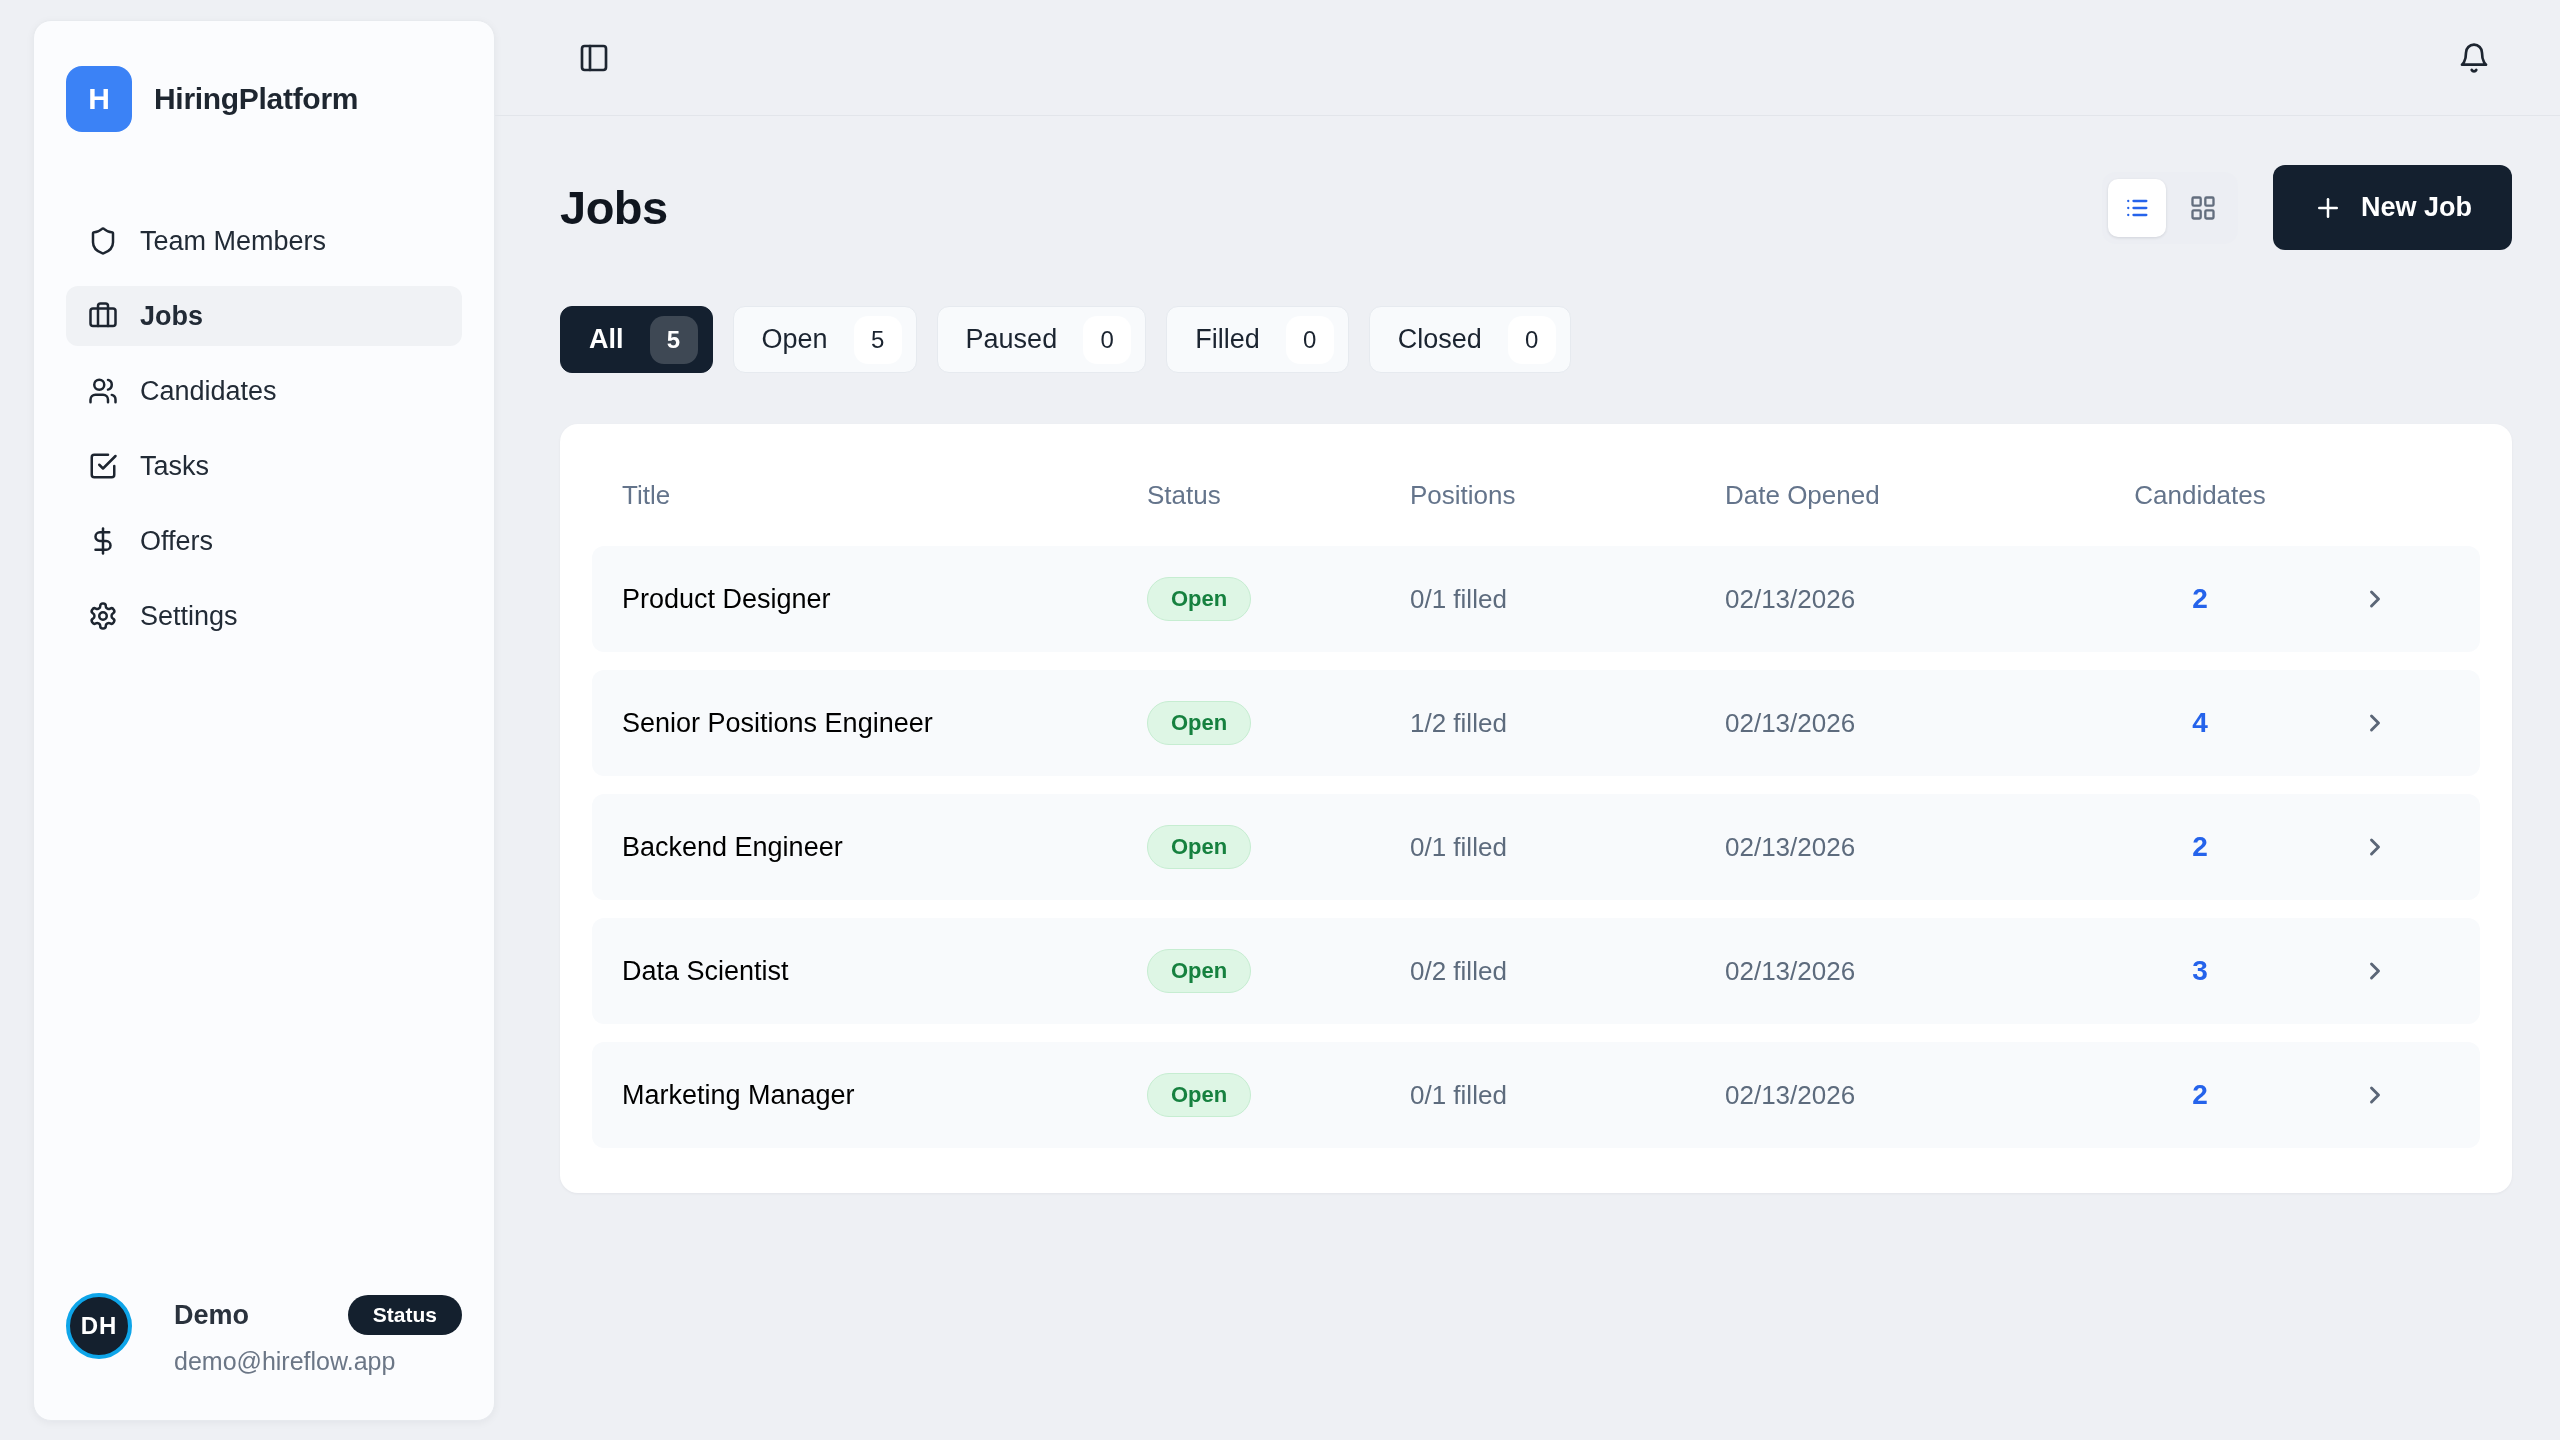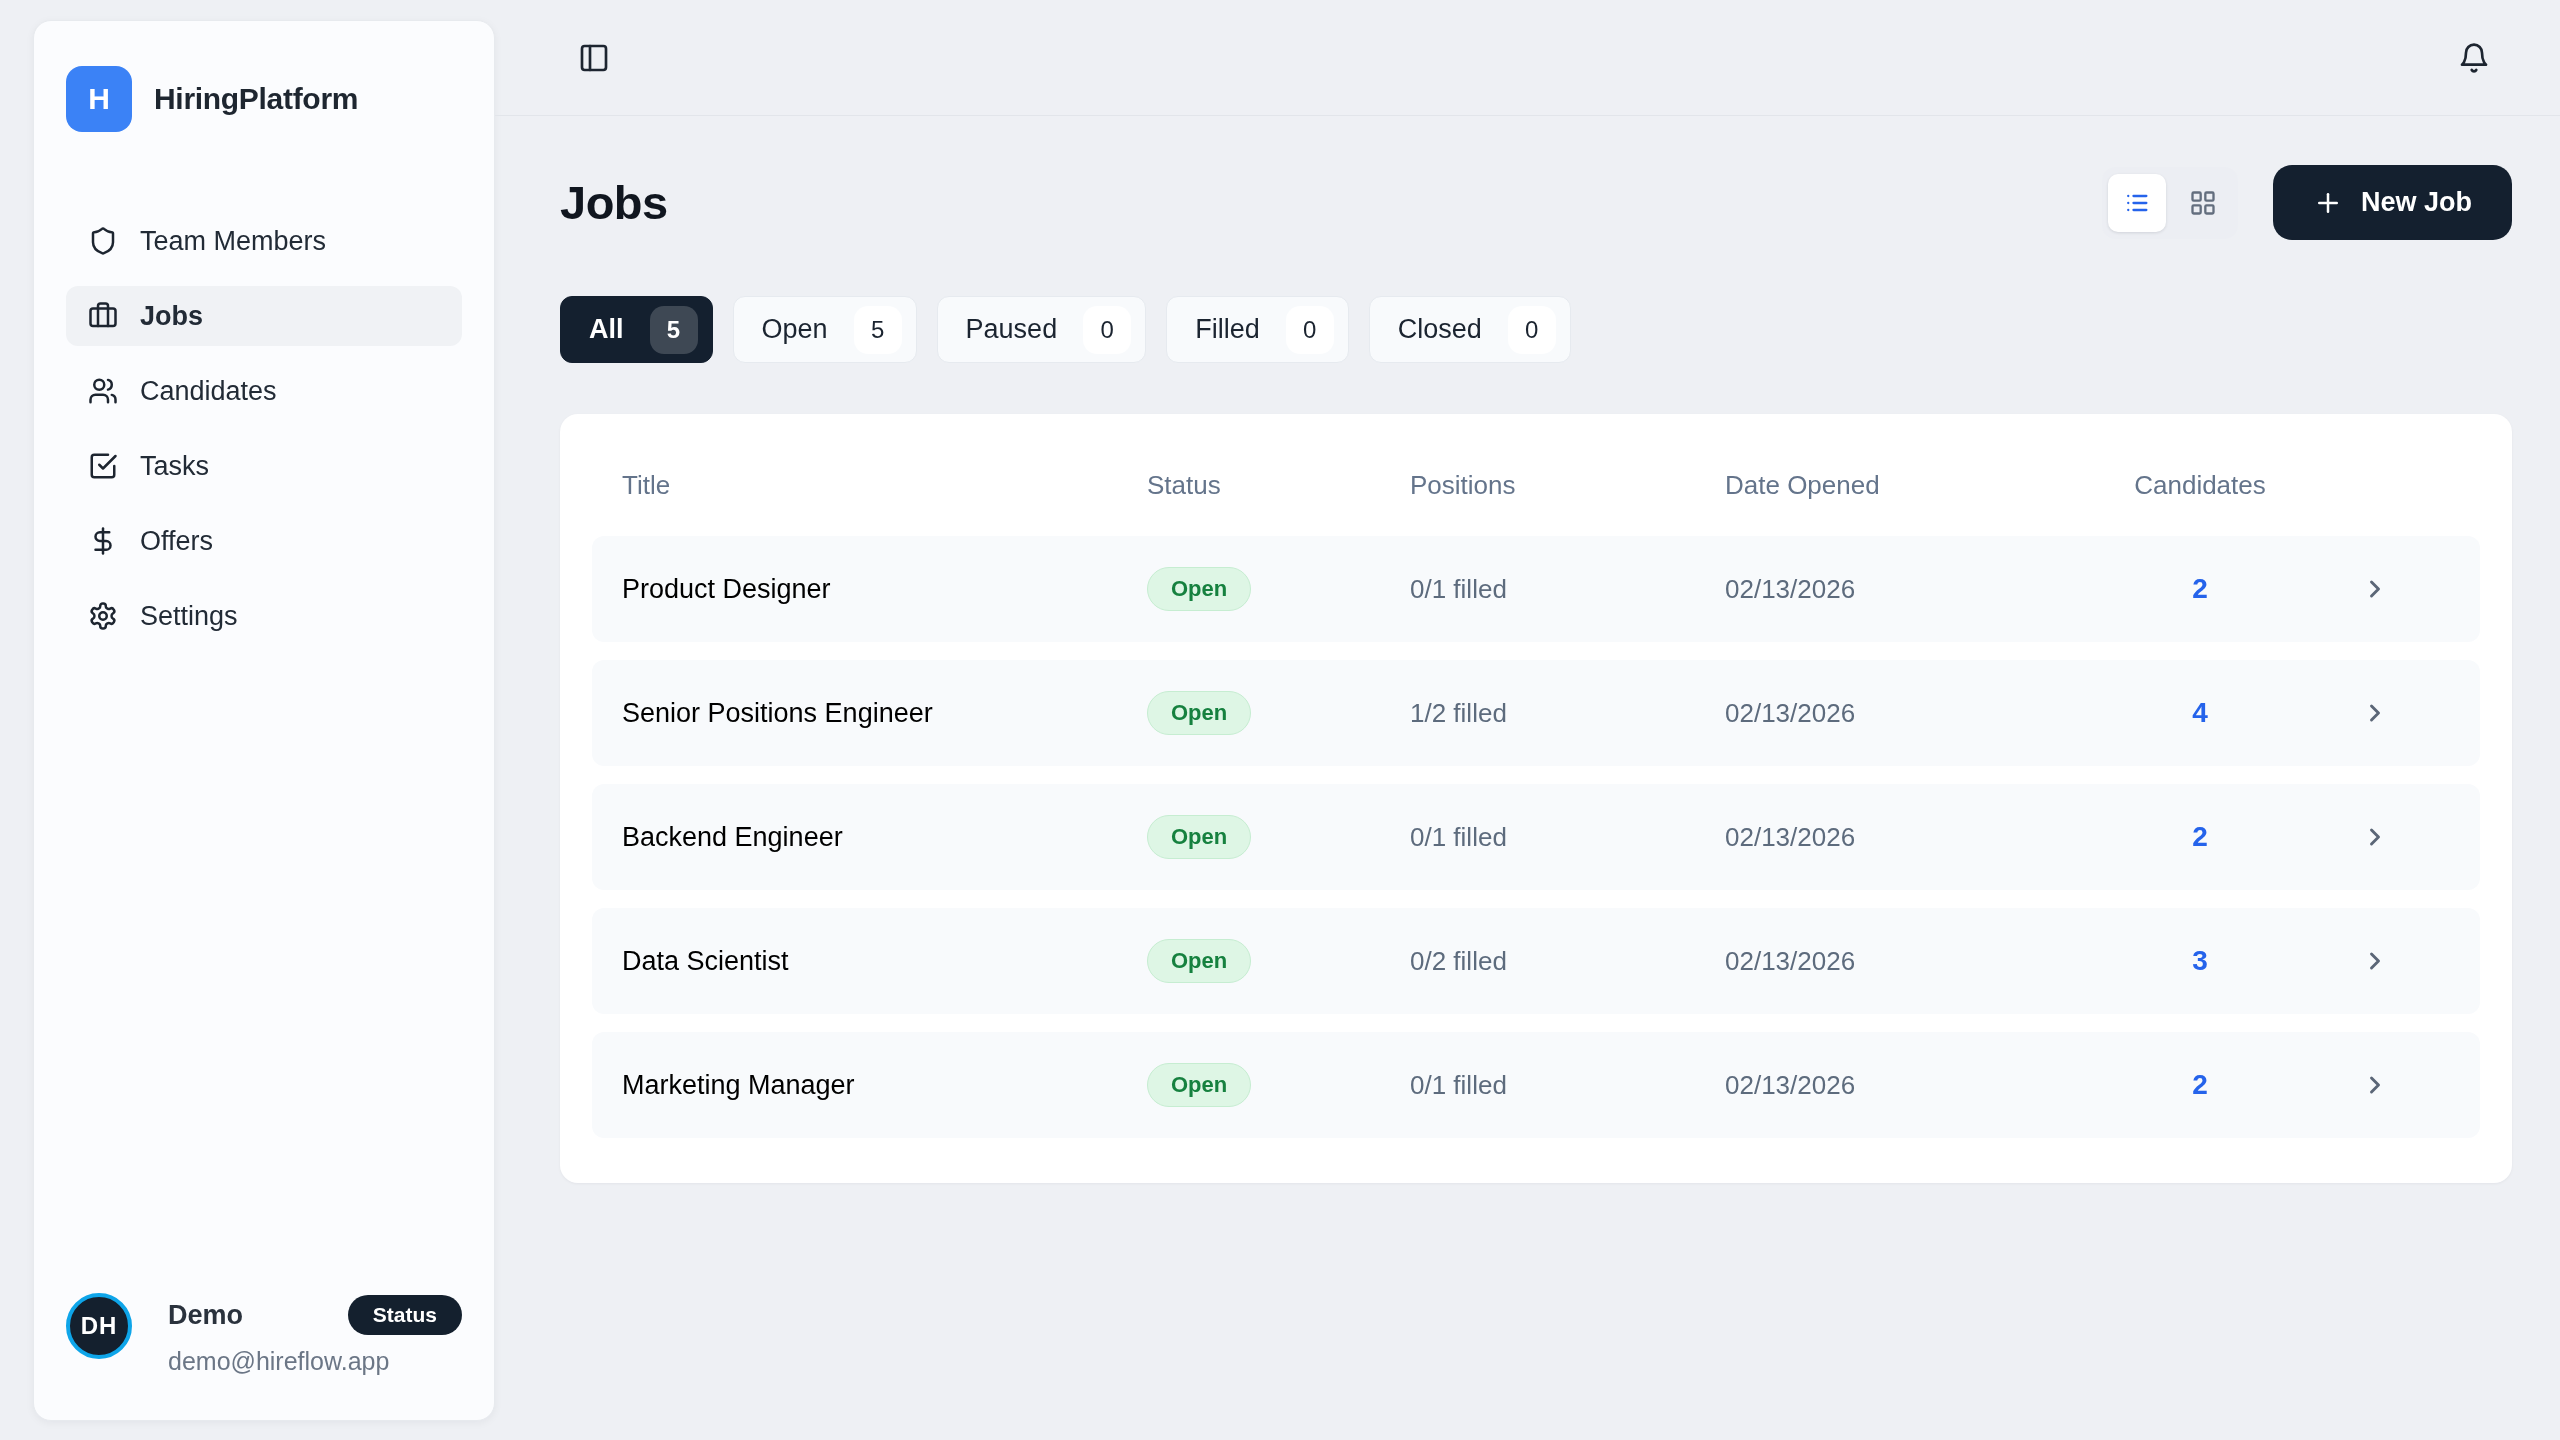--- a/index.html
+++ b/index.html
@@ -49,21 +49,21 @@
     display:flex; align-items:flex-start; gap:36px;
     padding:0 0 12px 0;
   }
   .avatar {
     width:66px; height:66px; border-radius:50%;
     background:#14202e; border:4px solid #0ea5e9;
     color:#fff; font-size:24px; font-weight:600; letter-spacing:1px;
     display:flex; align-items:center; justify-content:center;
     flex:none;
   }
-  .user-info { flex:1; min-width:0; padding-top:2px; }
+  .user-info { flex:1; min-width:0; padding-top:2px;margin-left:6px; }
   .user-name-row { display:flex; align-items:center; justify-content:space-between; }
   .user-name { font-size:27px; font-weight:600; color:#2a323d; }
   .role-badge {
     background:#14202e; color:#fff;
     font-size:21px; font-weight:700;
     padding:8px 25px; border-radius:999px;
   }
   .user-email { margin-top:12px; font-size:25px; color:#6b7686; }
 
   
@@ -87,23 +87,23 @@
     display:flex; align-items:center; gap:8px; height:72px;
   }
   .view-btn {
     width:58px; height:58px; border-radius:10px;
     display:flex; align-items:center; justify-content:center;
     border:none; background:transparent; cursor:pointer; color:#636e7e;
   }
   .view-btn.active { background:#fff; box-shadow:0 1px 3px rgba(16,24,40,.12); color:#2563eb; }
 
   .new-job-btn {
-    height:75px; padding:2px 40px;
+    height:85px; padding:2px 40px;
     background:#14202f; color:#fff;
-    border:none; border-radius:19px; cursor:pointer;
+    border:none; border-radius:12px; cursor:pointer;
     display:flex; align-items:center; gap:18px;
     font-family:inherit; font-size:27px; font-weight:600;
   }
 
   .filters { display:flex; gap:20px; margin-top:56px; }
   .filter-pill {
     height:67px; border-radius:12px;
     display:flex; align-items:center; gap:26px;
     padding:0 14px 0 28px;
     font-family:inherit; font-size:27px; font-weight:500;

